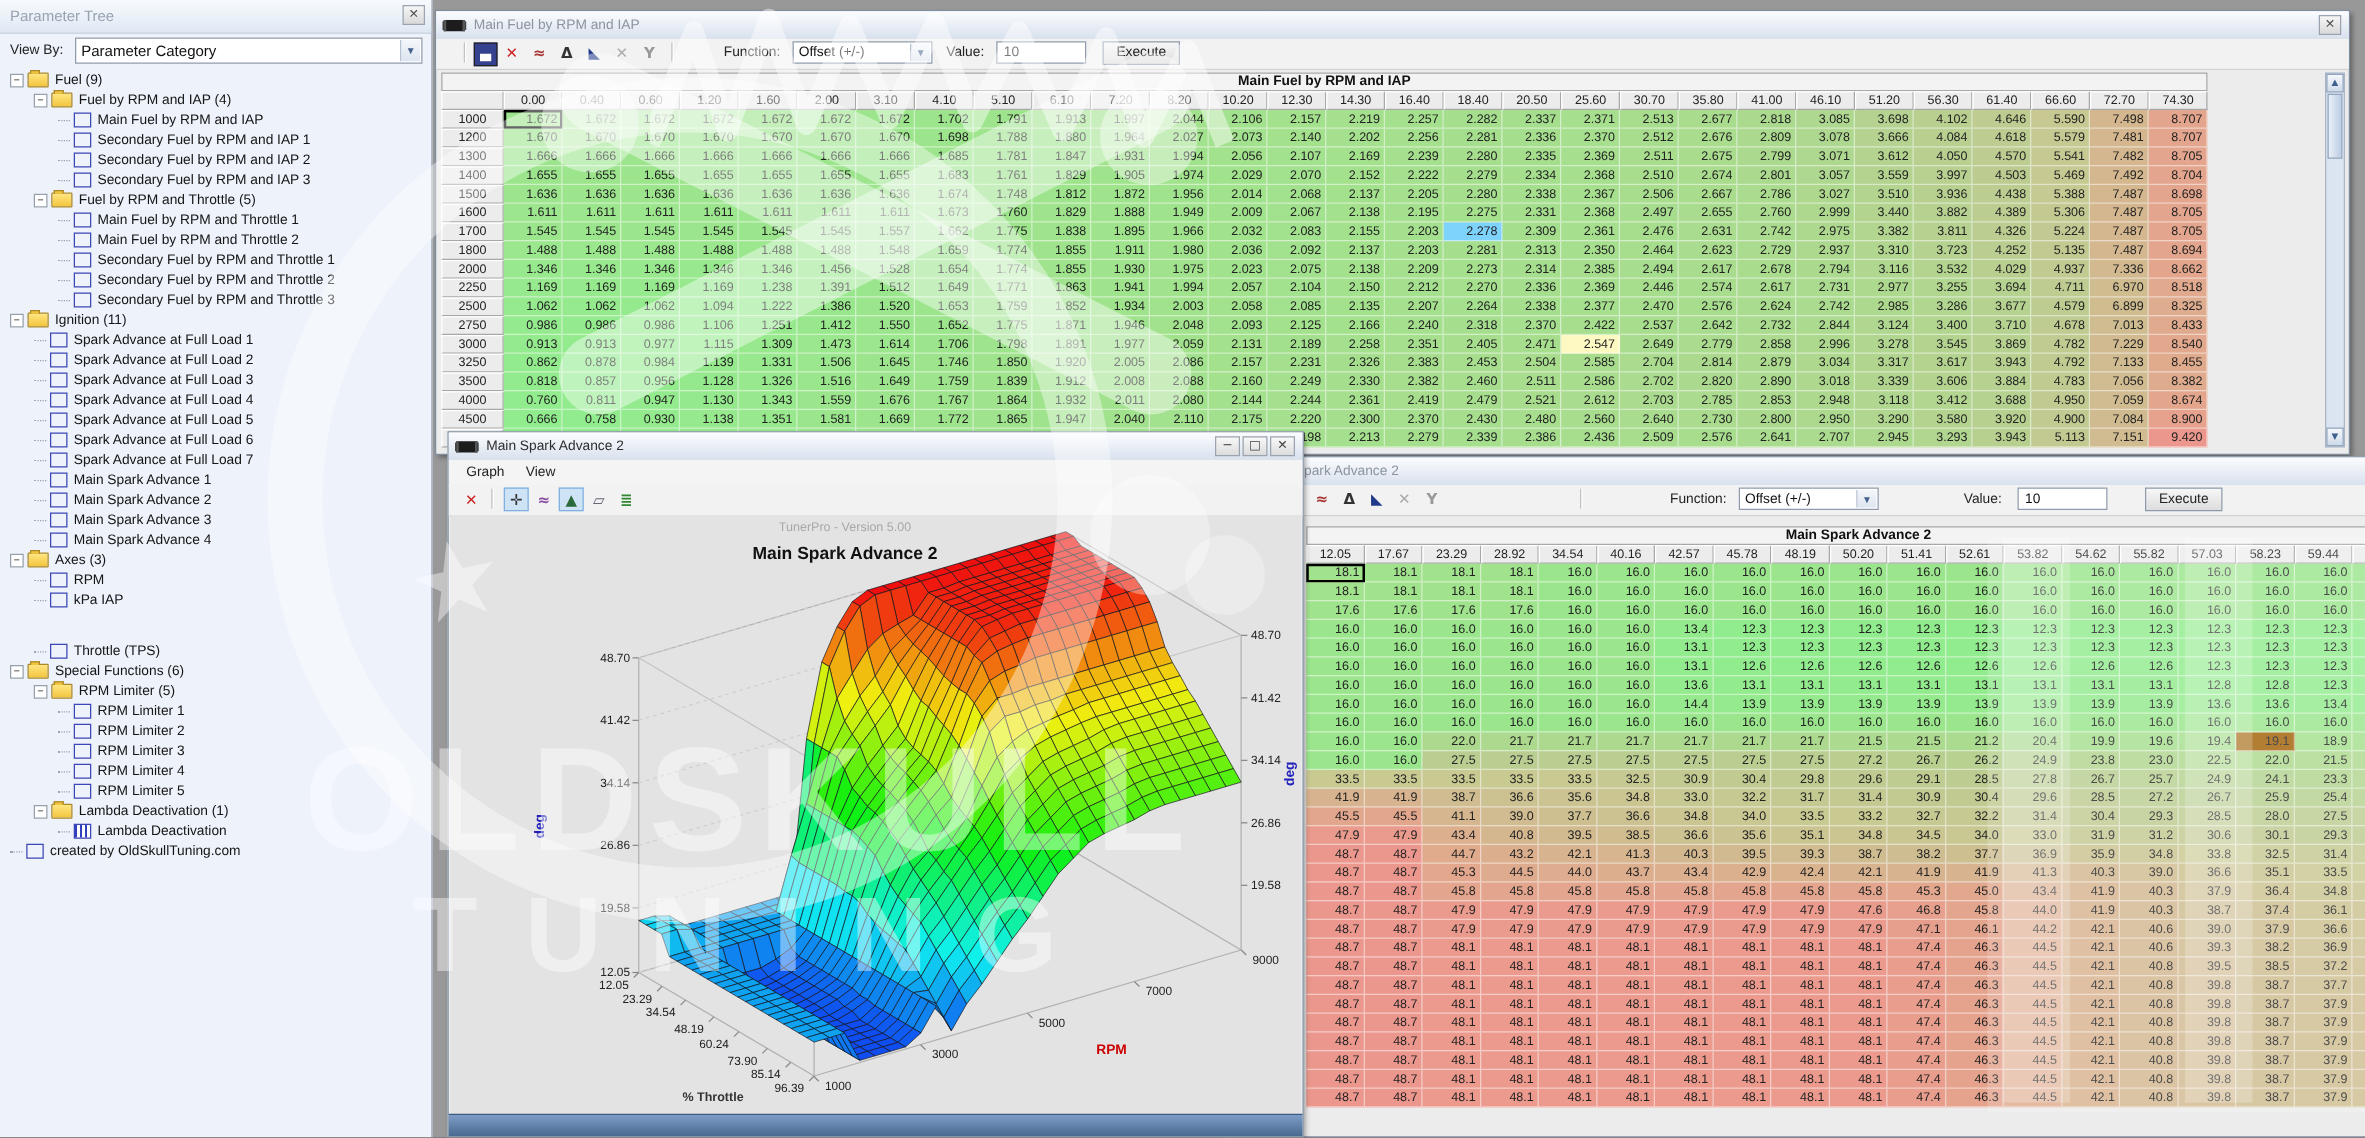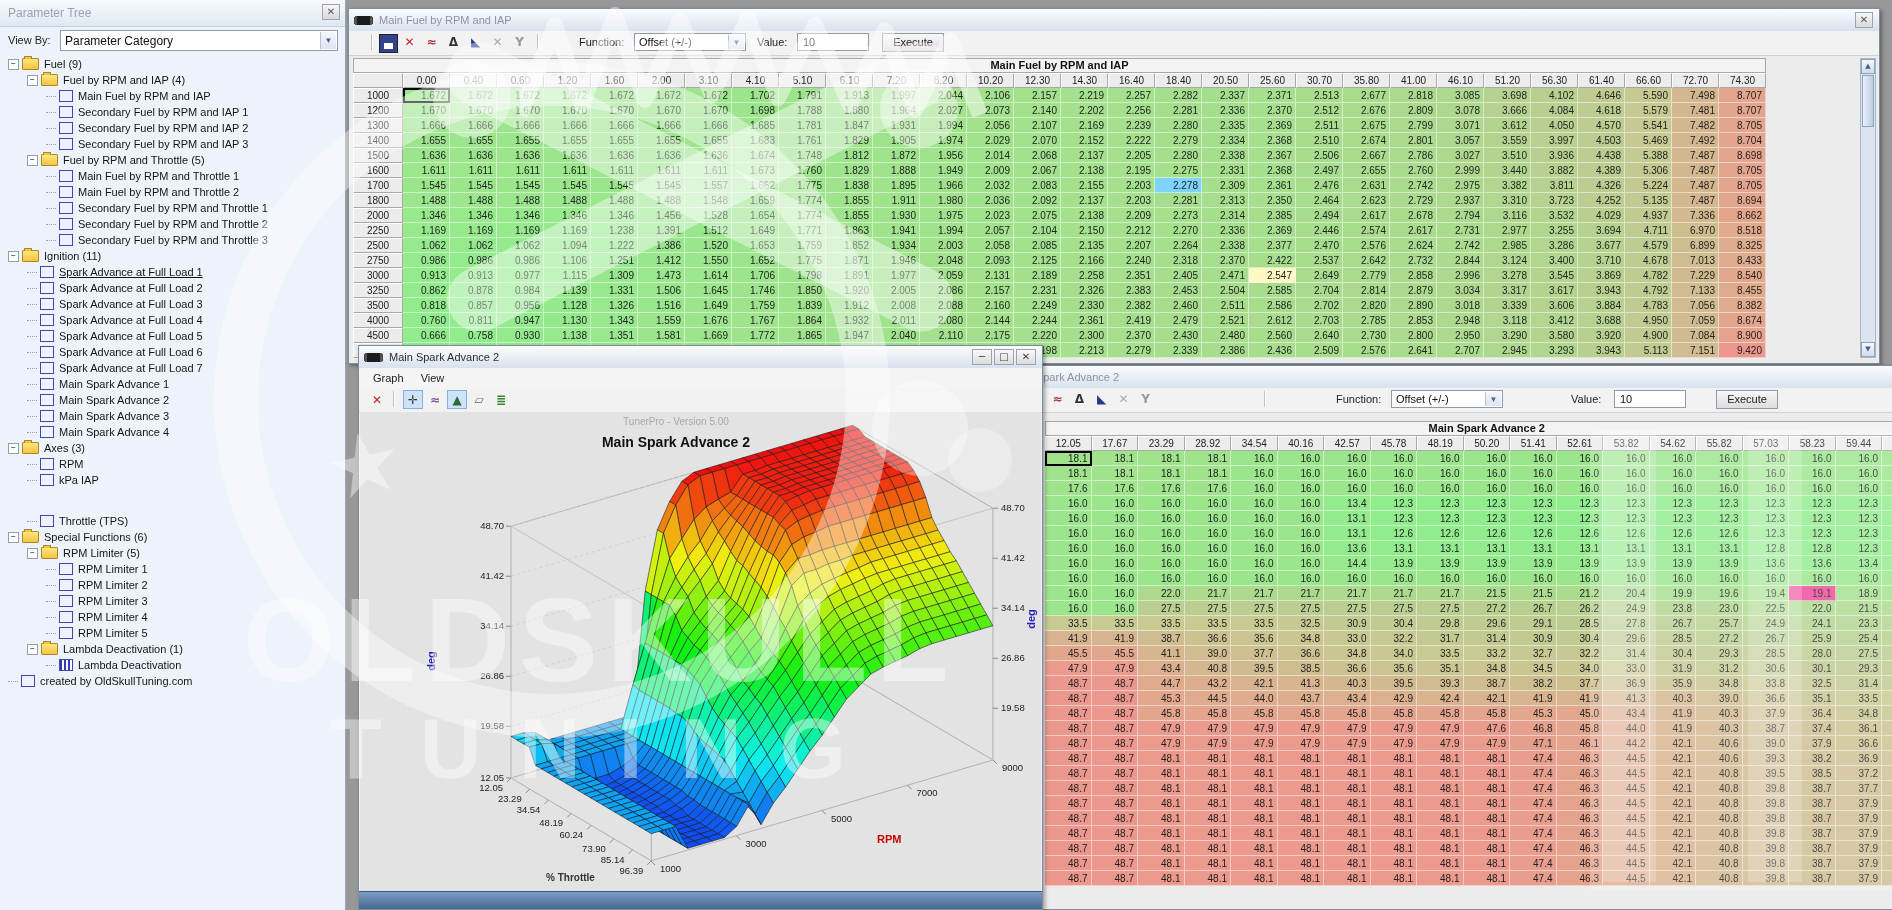--- a/index.html
+++ b/index.html
@@ -948,21 +948,21 @@
           <div class="dc" style="width: 46.5px; background: rgb(172, 217, 142);">21.7</div>
           <div class="dc" style="width: 46.5px; background: rgb(172, 217, 142);">21.7</div>
           <div class="dc" style="width: 46.5px; background: rgb(172, 217, 142);">21.7</div>
           <div class="dc" style="width: 46.5px; background: rgb(172, 218, 142);">21.5</div>
           <div class="dc" style="width: 46.5px; background: rgb(172, 218, 142);">21.5</div>
           <div class="dc" style="width: 46.5px; background: rgb(171, 219, 142);">21.2</div>
           <div class="dc" style="width: 46.5px; background: rgb(169, 220, 142);">20.4</div>
           <div class="dc" style="width: 46.5px; background: rgb(167, 222, 142);">19.9</div>
           <div class="dc" style="width: 46.5px; background: rgb(166, 222, 142);">19.6</div>
           <div class="dc" style="width: 46.5px; background: rgb(166, 223, 142);">19.4</div>
-          <div class="dc" style="width: 46.5px; background: #ec4899;">19.1</div>
+          <div class="dc" style="width: 46.5px; background: #a16207;">19.1</div>
           <div class="dc" style="width: 46.5px; background: rgb(164, 224, 141);">18.9</div>
           <div class="dc" style="width: 46.5px; background: rgb(164, 224, 141);">18.9</div>
         </div>
         <div class="trow">
           <div class="dc" style="width: 46.5px; background: rgb(155, 230, 141);">16.0</div>
           <div class="dc" style="width: 46.5px; background: rgb(155, 230, 141);">16.0</div>
           <div class="dc" style="width: 46.5px; background: rgb(187, 206, 145);">27.5</div>
           <div class="dc" style="width: 46.5px; background: rgb(187, 206, 145);">27.5</div>
           <div class="dc" style="width: 46.5px; background: rgb(187, 206, 145);">27.5</div>
           <div class="dc" style="width: 46.5px; background: rgb(187, 206, 145);">27.5</div>
@@ -2173,21 +2173,21 @@
         <div class="trw" style="padding-left: 44px;">
           <span class="stub"></span>
           <span class="igrid"></span>
           <span>Secondary Fuel by RPM and Throttle 3</span>
         </div>
         <div class="trw" style="padding-left: 6px;">
           <span class="pm">−</span>
           <span class="ifold"></span>
           <span>Ignition (11)</span>
         </div>
-        <div class="trw" style="padding-left: 25px; text-decoration: underline;">
+        <div class="trw" style="padding-left: 25px;">
           <span class="stub"></span>
           <span class="igrid"></span>
           <span>Spark Advance at Full Load 1</span>
         </div>
         <div class="trw" style="padding-left: 25px;">
           <span class="stub"></span>
           <span class="igrid"></span>
           <span>Spark Advance at Full Load 2</span>
         </div>
         <div class="trw" style="padding-left: 25px;">

